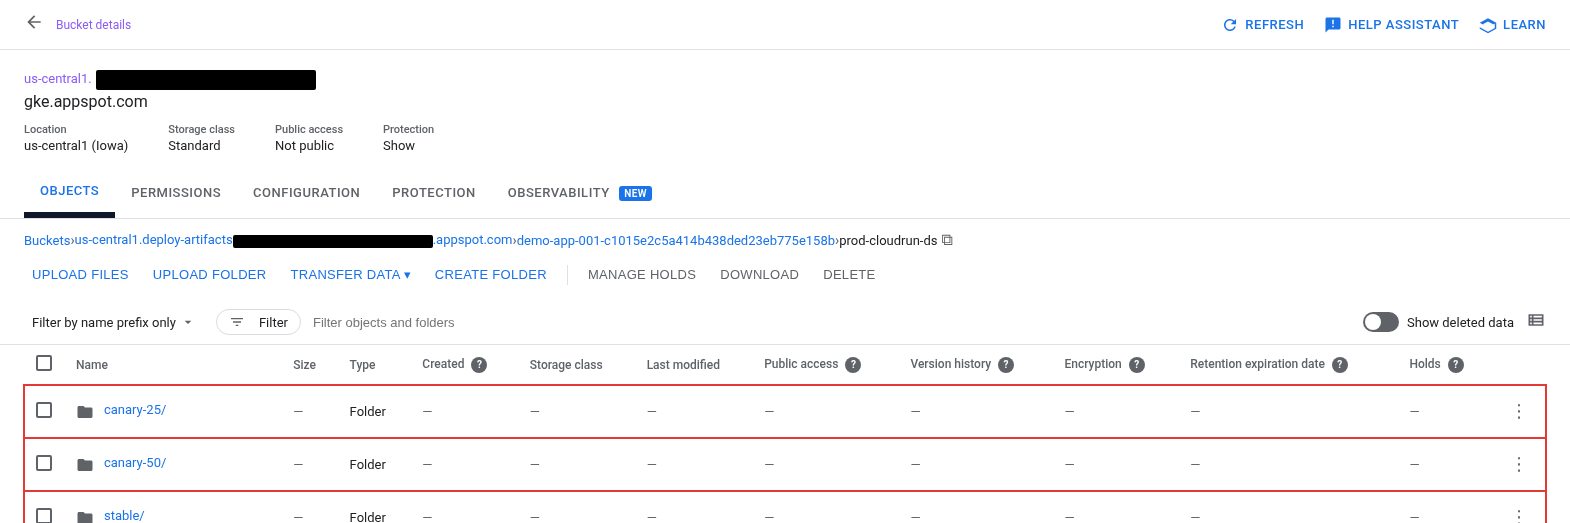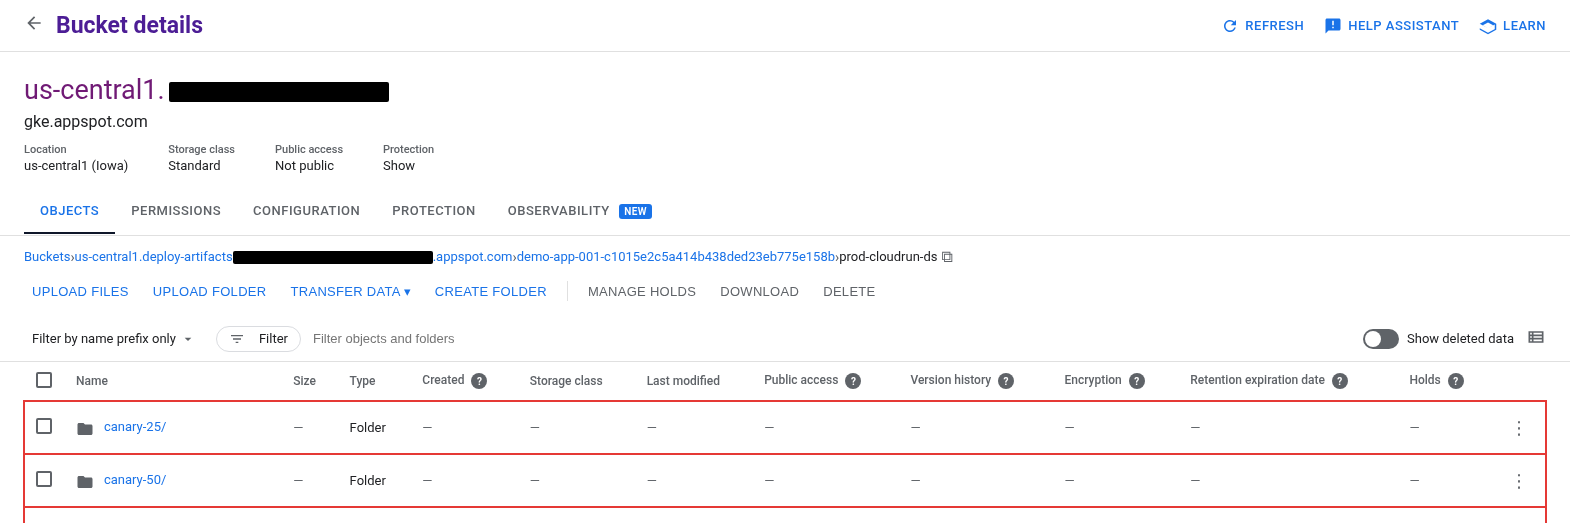--- a/index.html
+++ b/index.html
@@ -5,38 +5,38 @@
     * { box-sizing: border-box; margin: 0; padding: 0; }
     body { font-family: 'Roboto', Arial, sans-serif; font-size: 13px; color: #202124; background: #fff; }
 
     
     .top-bar {
       display: flex; align-items: center; justify-content: space-between;
       padding: 12px 24px; border-bottom: 1px solid #e0e0e0;
     }
     .top-bar-left { display: flex; align-items: center; gap: 12px; }
     .back-btn { color: #5f6368; cursor: pointer; font-size: 20px; background: none; border: none; }
-    .page-title { font-size: 23px; font-weight: 700; color: #4c1d95; }
+    .page-title { font-size: 12px; font-weight: 400; color: #8b5cf6; }
     .top-bar-right { display: flex; align-items: center; gap: 20px; }
     .top-bar-action { display: flex; align-items: center; gap: 6px; color: #1a73e8; font-size: 13px; font-weight: 500; cursor: pointer; text-decoration: none; letter-spacing: 0.5px; }
     .top-bar-action svg { width:18px; height:18px; fill:#1a73e8; }
 
     
     .bucket-info { padding: 20px 24px 0 24px; }
-    .bucket-name { font-size: 27px; font-weight: 400; color: #701a75; line-height: 1.4; }
+    .bucket-name { font-size: 13px; font-weight: 400; color: #8b5cf6; line-height: 1.4; }
     .bucket-name .redacted { display: inline-block; background: #000; width: 220px; height: 20px; vertical-align: middle; border-radius: 2px; margin-left: 4px; }
     .bucket-domain { font-size: 16px; font-weight: 400; color: #202124; margin-top: 2px; }
     .bucket-meta { display: flex; gap: 40px; margin-top: 12px; }
     .meta-item label { font-size: 11px; color: #5f6368; font-weight: 500; display: block; margin-bottom: 2px; }
     .meta-item span { font-size: 13px; color: #202124; }
 
     
     .tabs { display: flex; align-items: center; padding: 0 24px; border-bottom: 1px solid #e0e0e0; margin-top: 16px; }
     .tab { padding: 14px 16px; font-size: 13px; font-weight: 500; color: #5f6368; cursor: pointer; letter-spacing: 0.5px; text-transform: uppercase; position: relative; border-bottom: 3px solid transparent; }
-    .tab.active { color: #1a73e8; border-bottom: 2px solid #0f172a; }
+    .tab.active { color: #1a73e8; border-bottom: 6px solid #0f172a; }
     .tab .new-badge { background: #1a73e8; color: #fff; font-size: 10px; font-weight: 600; padding: 2px 5px; border-radius: 3px; margin-left: 6px; letter-spacing: 0.3px; }
 
     
     .breadcrumb { display: flex; align-items: center; padding: 12px 24px 0 24px; font-size: 13px; color: #1a73e8; flex-wrap: wrap; }
     .breadcrumb a { color: #1a73e8; text-decoration: none; cursor: pointer; }
     .breadcrumb .sep { color: #5f6368; font-size: 14px; }
     .breadcrumb .current { color: #202124; font-weight: 400; }
     .breadcrumb .redacted-bc { display: inline-block; background: #000; width: 200px; height: 13px; vertical-align: middle; border-radius: 2px; }
     .copy-btn { background: none; border: none; cursor: pointer; color: #5f6368; padding: 0 4px; font-size: 16px; }
 

